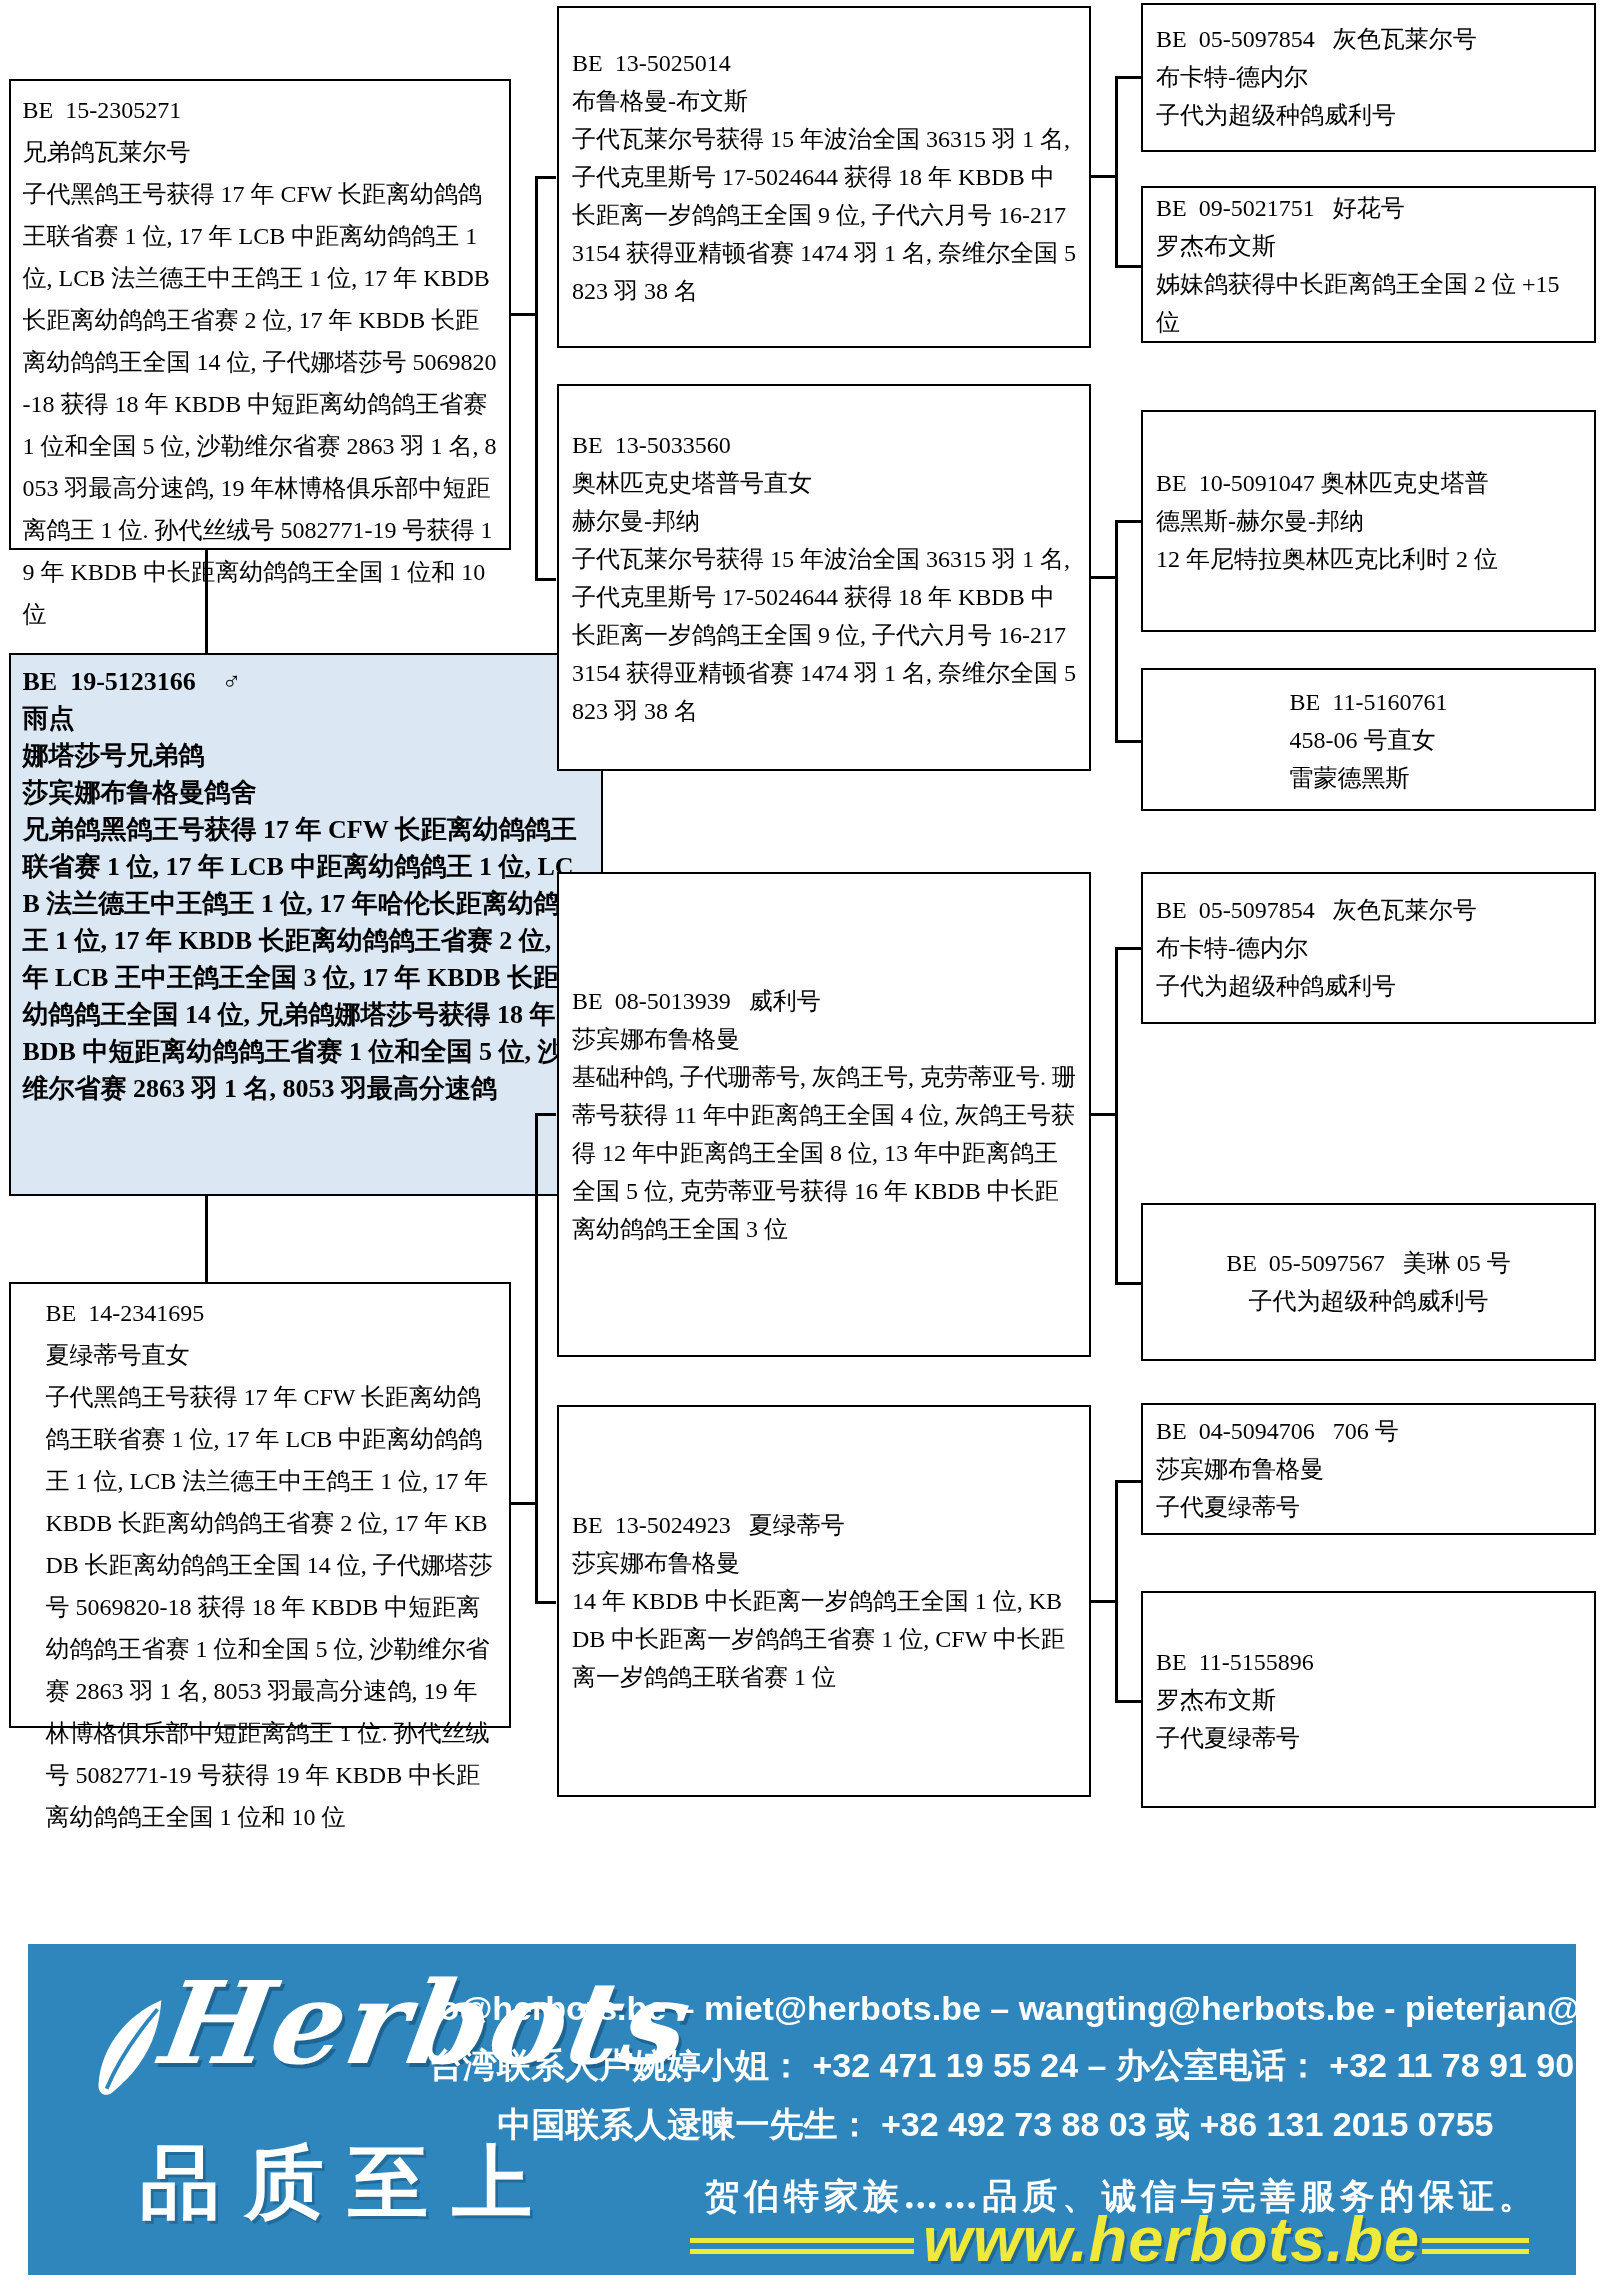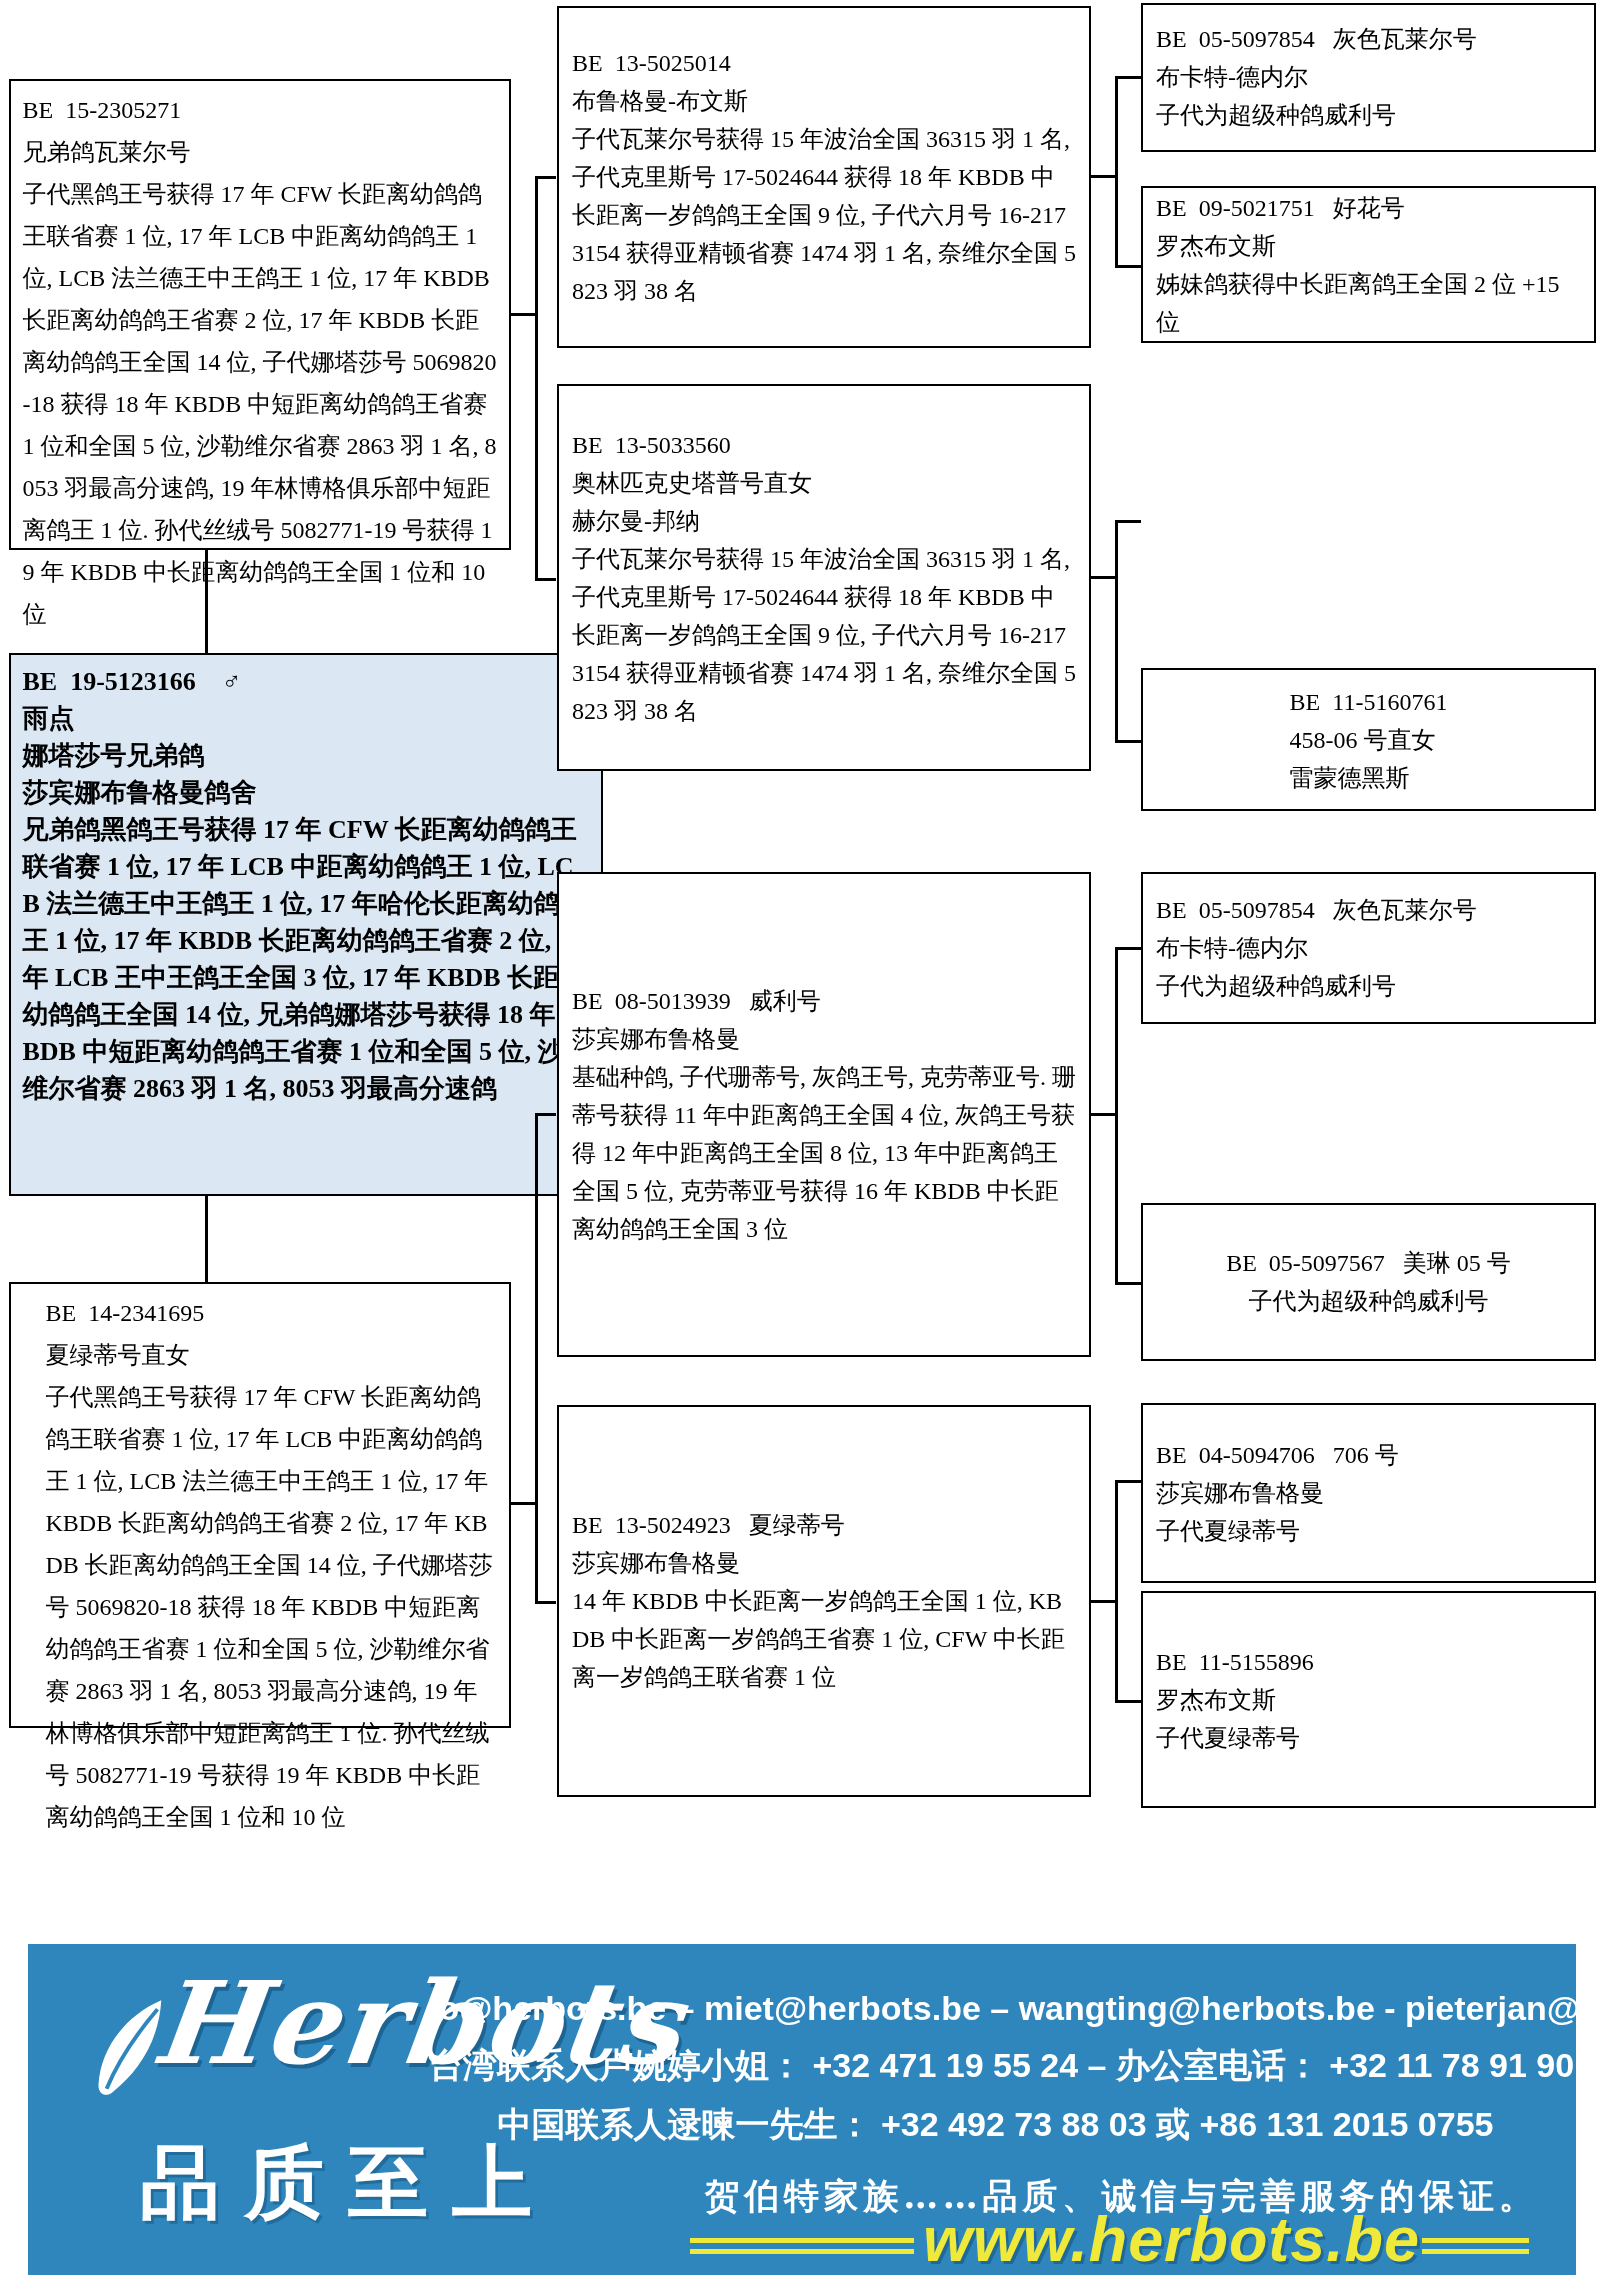--- a/index.html
+++ b/index.html
@@ -118,35 +118,40 @@
   <div class="box vcenter" style="left:1141px;top:2.8px;width:455px;height:149px;">
     <div class="box-text">BE  05-5097854   灰色瓦莱尔号
 布卡特-德内尔
 子代为超级种鸽威利号</div>
   </div>
   <div class="box vcenter" style="left:1141px;top:186px;width:455px;height:157px;">
     <div class="box-text">BE  09-5021751   好花号
 罗杰布文斯
 姊妹鸽获得中长距离鸽王全国 2 位 +15 位</div>
   </div>
+  <div class="box vcenter" style="left:1141px;top:410px;width:455px;height:222px;">
+    <div class="box-text">BE  10-5091047 奥林匹克史塔普
+德黑斯-赫尔曼-邦纳
+12 年尼特拉奥林匹克比利时 2 位</div>
+  </div>
   <div class="box vcenter" style="left:1141px;top:668px;width:455px;height:143px;align-items:center;">
     <div class="box-text">BE  11-5160761
 458-06 号直女
 雷蒙德黑斯</div>
   </div>
   <div class="box vcenter" style="left:1141px;top:872px;width:455px;height:152px;">
     <div class="box-text">BE  05-5097854   灰色瓦莱尔号
 布卡特-德内尔
 子代为超级种鸽威利号</div>
   </div>
   <div class="box vcenter" style="left:1141px;top:1203px;width:455px;height:158px;text-align:center;">
     <div class="box-text">BE  05-5097567   美琳 05 号
 子代为超级种鸽威利号</div>
   </div>
-  <div class="box vcenter" style="left:1141px;top:1403px;width:455px;height:180px;">
+  <div class="box vcenter" style="left:1141px;top:1403px;width:455px;height:132px;">
     <div class="box-text">BE  04-5094706   706 号
 莎宾娜布鲁格曼
 子代夏绿蒂号</div>
   </div>
   <div class="box vcenter" style="left:1141px;top:1591px;width:455px;height:217px;">
     <div class="box-text">BE  11-5155896
 罗杰布文斯
 子代夏绿蒂号</div>
   </div>
 

